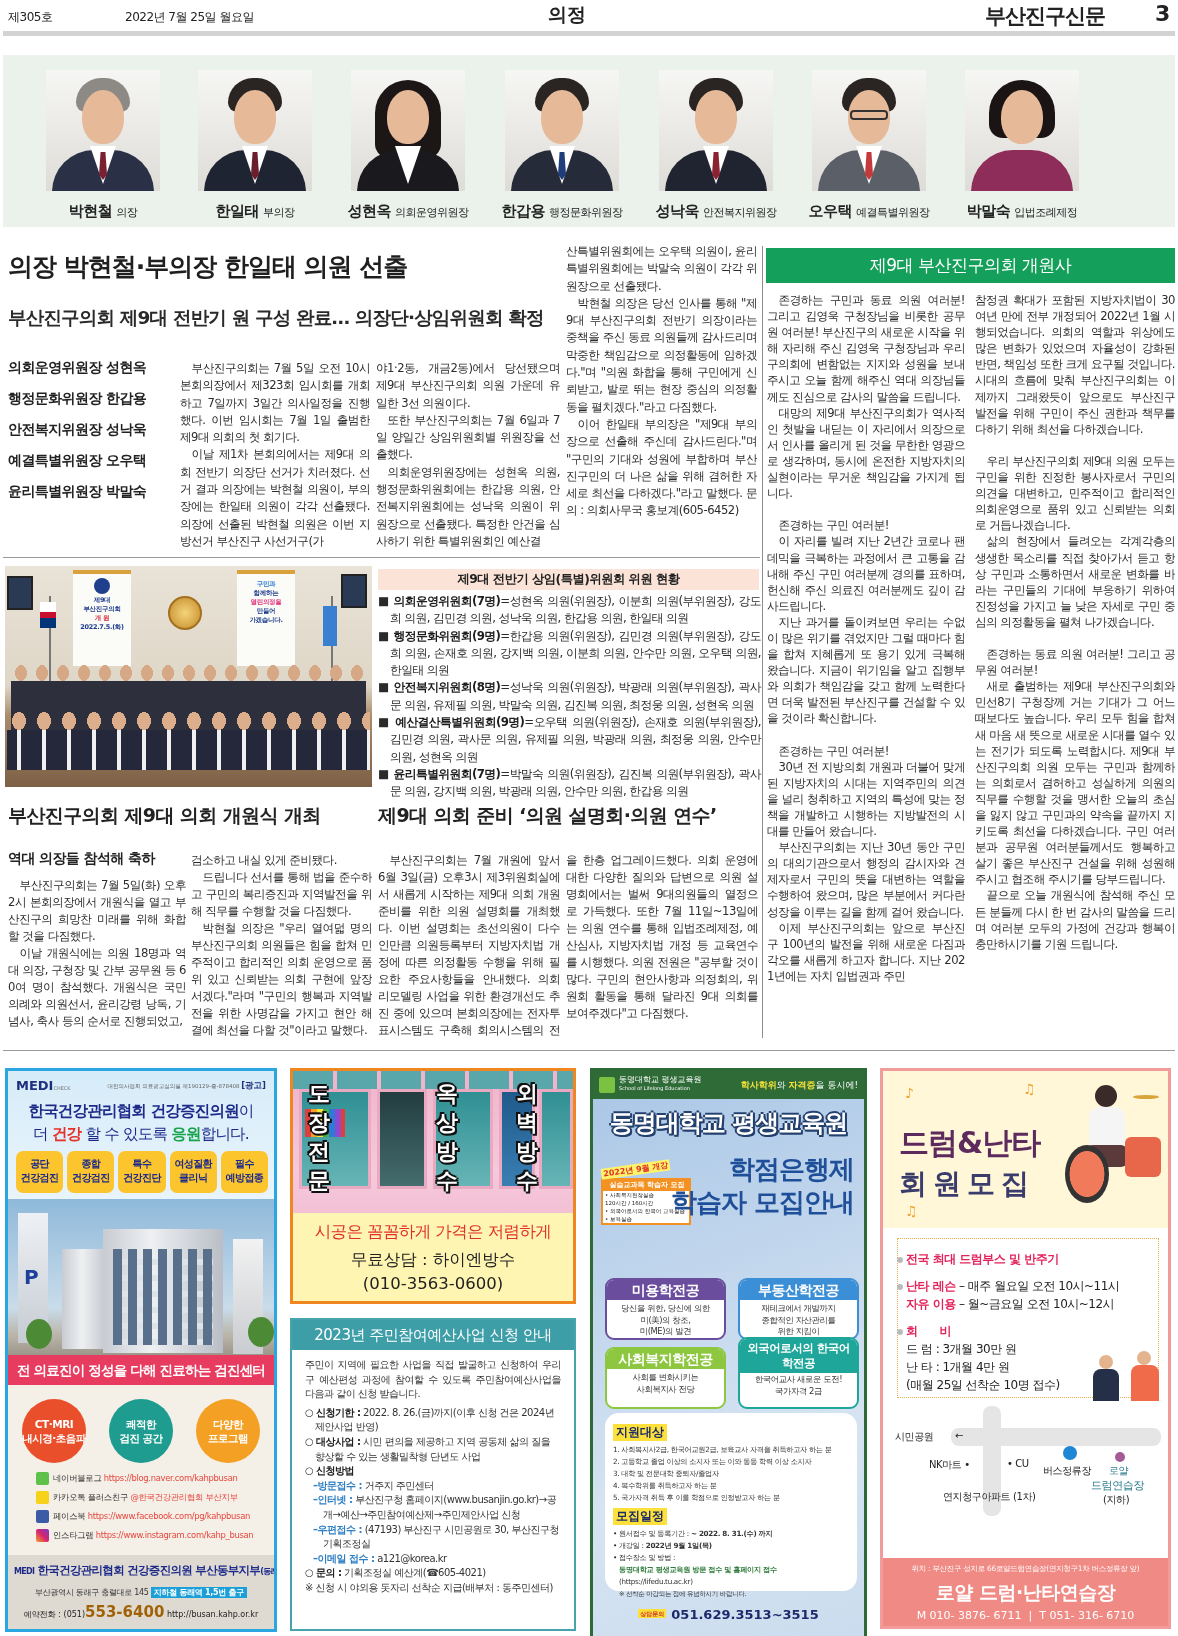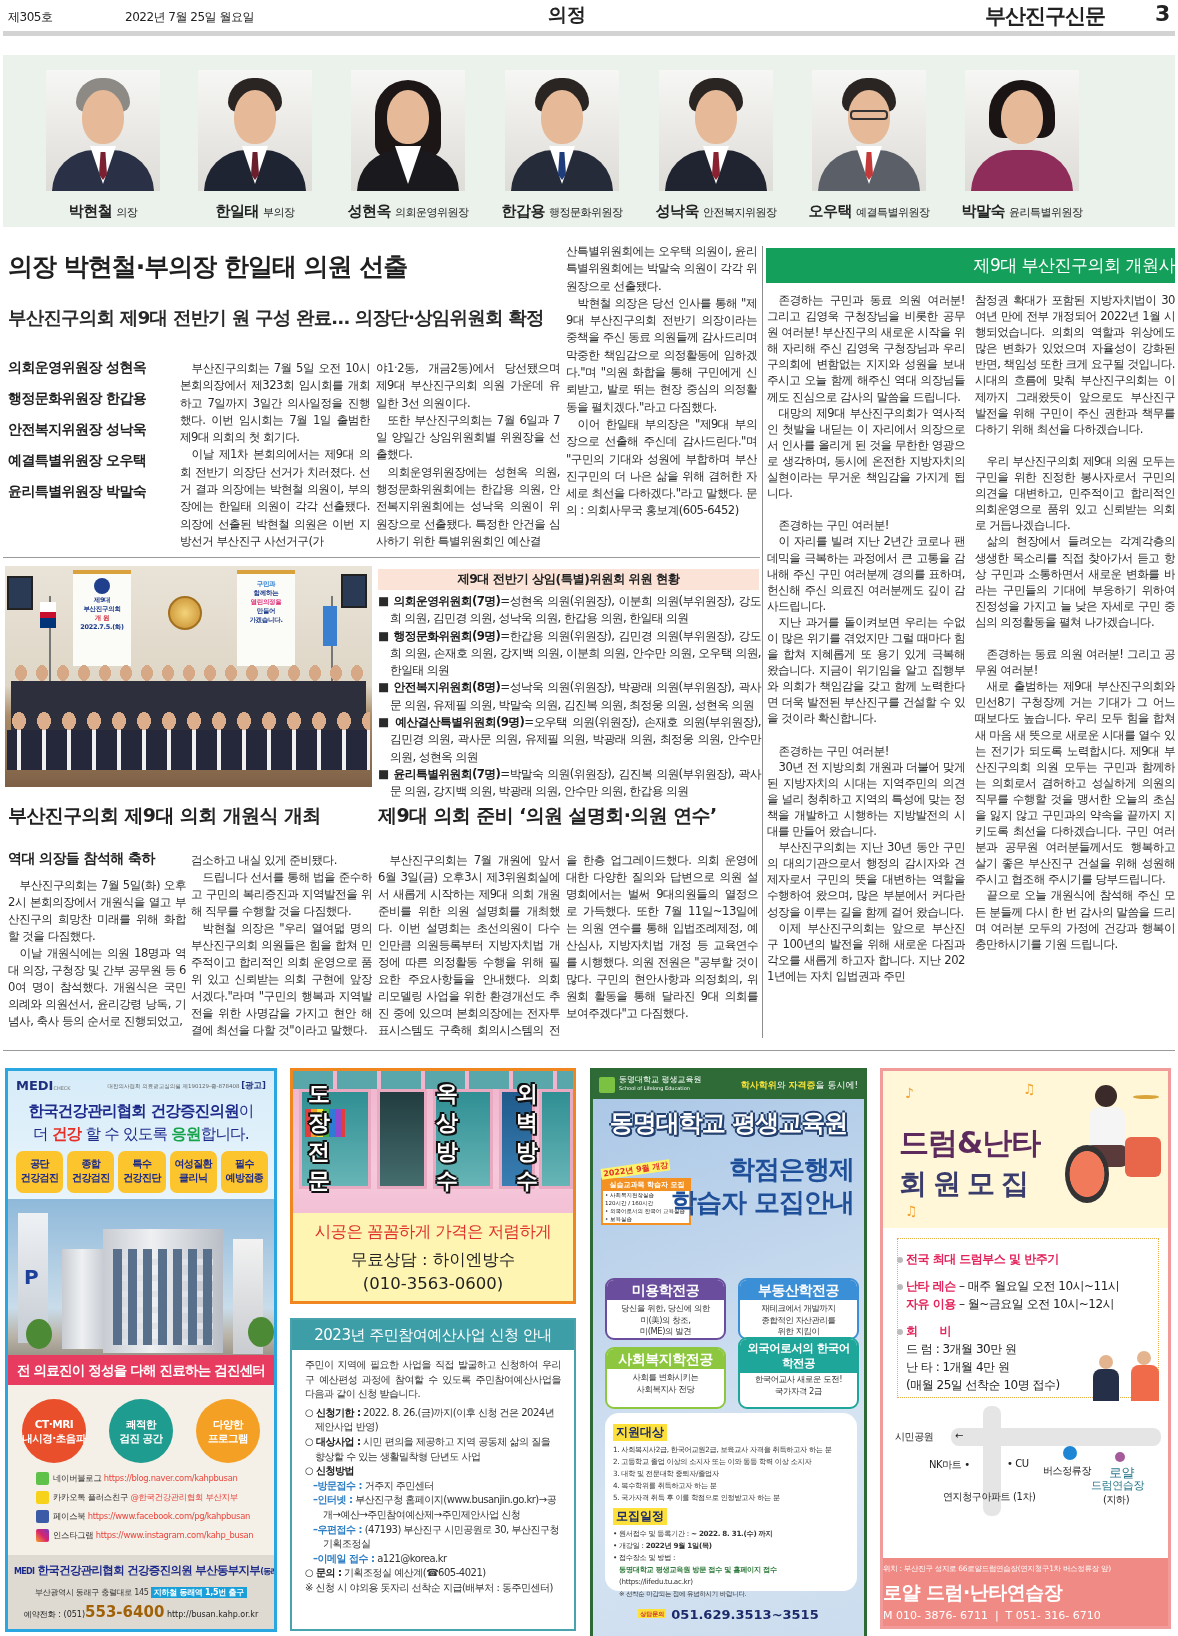--- a/index.html
+++ b/index.html
@@ -34,21 +34,21 @@
 
 .txt{font-size:11.6px;line-height:17.3px;text-align:justify;word-break:break-all;letter-spacing:-0.5px;color:#2b2b2b;overflow:hidden}
 .txt p{text-indent:1em}
 .txt p.cont{text-indent:0}
 .txt .gap{height:17.3px}
 .txt.s16{line-height:16.1px}
 .txt.s16 .gap{height:16.1px}
 .txt.s17{line-height:17px}
 .vrule{left:762px;top:246px;width:1px;height:792px;background:#8c8c8c}
 .hrule{height:1px;background:#9a9a9a}
-.green-h{left:766px;top:248px;width:409px;height:35px;background:#14a05a;color:#fff;font-size:17px;text-align:right;line-height:35px;letter-spacing:-0.5px}
+.green-h{left:766px;top:248px;width:409px;height:35px;background:#14a05a;color:#fff;font-size:17px;text-align:center;line-height:35px;letter-spacing:-0.5px}
 
 .gphoto{left:5px;top:566px;width:367px;height:221px;overflow:hidden;background:linear-gradient(#e9e3d8 0,#ded6c6 120px,#a98c6a 150px,#7c5f45 221px)}
 .banner{position:absolute;top:4px;width:58px;height:96px;background:#fbfbf8;border-top:4px solid #d9a23c;text-align:center;font-weight:bold;color:#1e3c8c}
 .banner div{font-size:6.5px;line-height:9px;letter-spacing:-0.3px}
 .emblem{position:absolute;left:163px;top:30px;width:34px;height:34px;border-radius:50%;background:radial-gradient(#f4d37a,#c48a2a);border:2px solid #a2701f}
 .flag{position:absolute;width:2px;background:#777}
 .screen{position:absolute;width:26px;height:34px;background:#2a3a55;border:2px solid #222}
 .crowd-back{position:absolute;left:6px;top:98px;width:355px;height:70px;
  background:radial-gradient(ellipse 6px 8px at 10px 9px,#d6a885 97%,transparent 100%) 0 0/21px 70px repeat-x,
  linear-gradient(transparent 17px,#2d303c 17px) 0 0/100% 70px no-repeat}
@@ -140,21 +140,21 @@
 .ad4 .rm{position:absolute;left:16px;top:94px;font-size:28px;font-weight:bold;color:#3a3c6c;letter-spacing:6px;white-space:nowrap}
 .ad4 .note{position:absolute;font-size:14px;color:#f2a22d}
 .ad4 .drum{position:absolute;border-radius:50%}
 .ad4 .dots{position:absolute;left:14px;top:167px;width:262px;height:160px;border:1px dotted #e8b04a}
 .ad4 .bl{position:absolute;left:14px;font-size:12px;white-space:nowrap;letter-spacing:-0.5px;color:#222}
 .ad4 .bl .pk{color:#e3245c;font-weight:bold}
 .ad4 .bl i{display:inline-block;width:6px;height:6px;border-radius:50%;background:#bbb;margin-right:3px;vertical-align:middle}
 .ad4 .map{position:absolute;left:0;top:335px;width:100%;height:150px}
 .ad4 .road{position:absolute;background:#e5e5e5;border-radius:8px}
 .ad4 .ml{position:absolute;font-size:10px;white-space:nowrap;letter-spacing:-0.4px;color:#222}
-.ad4 .foot{position:absolute;left:0;top:487px;width:100%;height:74px;background:#f08a85;color:#fff;text-align:left}
+.ad4 .foot{position:absolute;left:0;top:487px;width:100%;height:74px;background:#f08a85;color:#fff;text-align:center}
 .ad4 .foot .f1{font-size:7.5px;padding-top:6px;white-space:nowrap;letter-spacing:-0.3px}
 .ad4 .foot .f2{font-size:19px;font-weight:bold;margin-top:6px;letter-spacing:-0.5px;white-space:nowrap}
 .ad4 .foot .f3{font-size:11px;margin-top:3px;white-space:nowrap}
 </style>
 </head>
 <body>
 
 <div>
   <span class="a hdr-issue">제305호</span>
   <span class="a hdr-date">2022년 7월 25일 월요일</span>
@@ -217,21 +217,21 @@
       <div class="shirt"></div>
       <div class="tie"></div>
     </div>
   <div class="pname" style="left:781px"><span class="n">오우택</span><span class="t">예결특별위원장</span></div>
 
   <div class="pt" style="left:962px;--suit:#8e2d5a;--hair:#1a1414">
       <div class="longhair" style="height:58px"></div>
       <div class="face"></div>
       <div class="suit"></div>
     </div>
-  <div class="pname" style="left:934px"><span class="n">박말숙</span><span class="t">윤리특별위원장</span></div>
+  <div class="pname" style="left:934px"><span class="n">박말숙</span><span class="t">입법조례제정</span></div>
 </div>
 
 <h1 class="a lead-h">의장 박현철·부의장 한일태 의원 선출</h1>
 <h2 class="a lead-sub">부산진구의회 제9대 전반기 원 구성 완료… 의장단·상임위원회 확정</h2>
 <div class="a chairs">
   <div>의회운영위원장 성현옥</div>
   <div>행정문화위원장 한갑용</div>
   <div>안전복지위원장 성낙욱</div>
   <div>예결특별위원장 오우택</div>
   <div>윤리특별위원장 박말숙</div>
@@ -500,21 +500,21 @@
   <div class="map">
     <div class="road" style="left:68px;top:22px;width:210px;height:18px"></div>
     <div class="road" style="left:100px;top:0;width:18px;height:110px"></div>
     <div class="ml" style="left:12px;top:24px">시민공원</div>
     <div class="ml" style="left:72px;top:24px">←</div>
     <div class="ml" style="left:46px;top:52px">NK마트 •</div>
     <div class="ml" style="left:124px;top:52px">• CU</div>
     <div class="a" style="left:180px;top:40px;width:14px;height:14px;border-radius:50%;background:#1f86d6"></div>
     <div class="ml" style="left:160px;top:58px">버스정류장</div>
     <div class="a" style="left:232px;top:46px;width:10px;height:10px;border-radius:50%;background:#a55b9a"></div>
-    <div class="ml" style="left:226px;top:58px;color:#2c7a8c;font-size:13px">로얄</div>
+    <div class="ml" style="left:226px;top:58px;color:#2c7a8c;font-size:10px">로얄</div>
     <div class="ml" style="left:208px;top:72px;color:#2c7a8c;font-size:11px">드럼연습장</div>
     <div class="ml" style="left:220px;top:87px">(지하)</div>
     <div class="ml" style="left:60px;top:84px">연지청구아파트 (1차)</div>
   </div>
   <div class="foot">
     <div class="f1">위치 : 부산진구 성지로 66로얄드럼연습장(연지청구1차 버스정류장 앞)</div>
     <div class="f2">로얄 드럼·난타연습장</div>
     <div class="f3" style="white-space:pre">M 010- 3876- 6711  |  T 051- 316- 6710</div>
   </div>
 </div>

